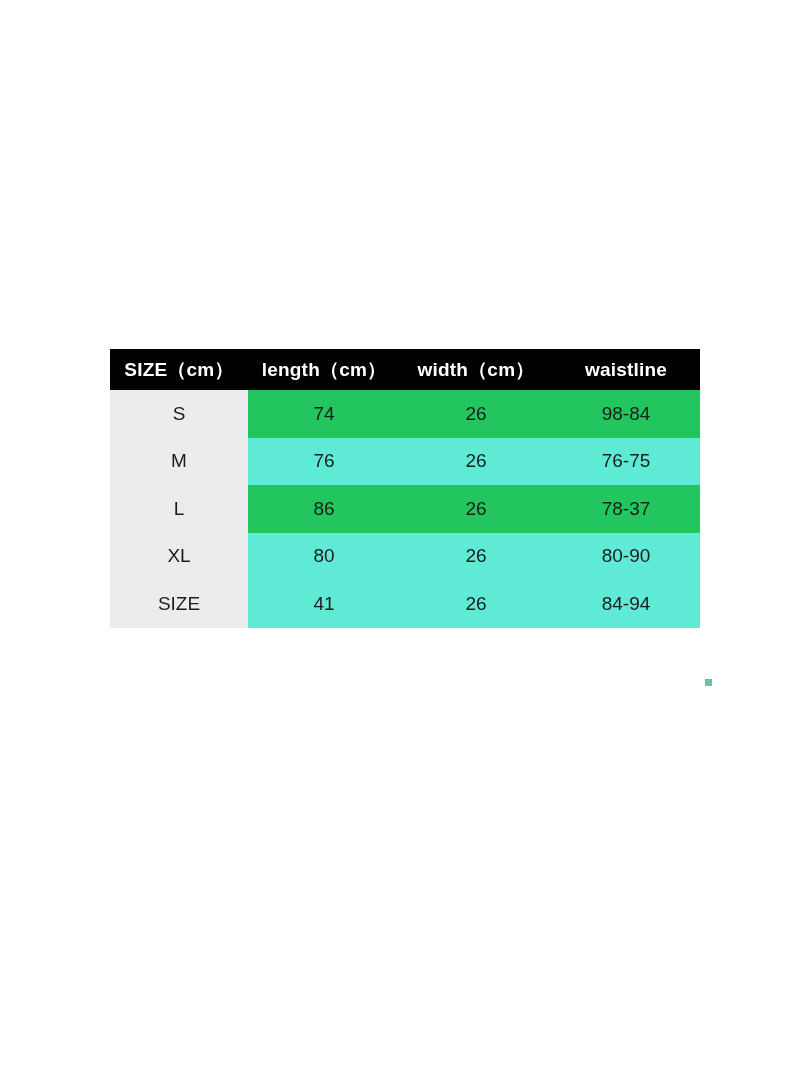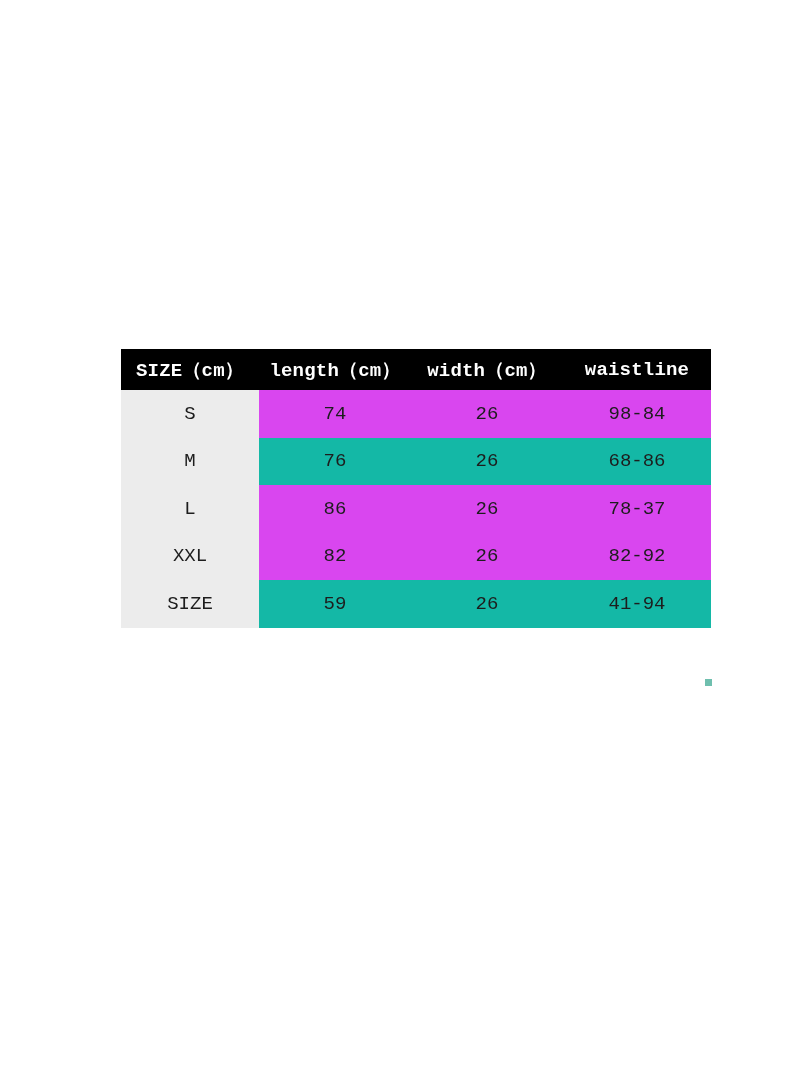--- a/index.html
+++ b/index.html
@@ -13,26 +13,25 @@
     font-family: "Liberation Sans", sans-serif;
     overflow: hidden;
   }
   .page {
     position: relative;
     width: 800px;
     height: 1092px;
   }
   .size-chart {
     position: absolute;
-    left: 121px;
+    left: 110px;
     top: 349px;
     width: 590px;
     border-collapse: collapse;
     table-layout: fixed;
-    font-family: Liberation Mono, monospace;
   }
   .size-chart col.c0 { width: 138px; }
   .size-chart col.c1 { width: 152px; }
   .size-chart col.c2 { width: 152px; }
   .size-chart col.c3 { width: 148px; }
 
   .size-chart thead th {
     background: #000000;
     color: #ffffff;
     font-size: 19px;
@@ -48,24 +47,24 @@
     text-align: center;
     font-size: 19px;
     color: #1d1d1d;
     font-weight: normal;
     border: none;
   }
   .size-chart tbody tr td.sizecell {
     background: #ececec;
   }
   .size-chart tbody tr.odd td {
-    background: #d946ef;
+    background: #22c55e;
   }
   .size-chart tbody tr.even td {
-    background: #14b8a6;
+    background: #5eead4;
   }
   .size-chart tbody tr.odd td.sizecell {
     background: #ececec;
   }
   .size-chart tbody tr.even td.sizecell {
     background: #ececec;
   }
   .corner-mark {
     position: absolute;
     left: 705px;
@@ -99,38 +98,38 @@
       <tr class="odd">
         <td class="sizecell">S</td>
         <td>74</td>
         <td>26</td>
         <td>98-84</td>
       </tr>
       <tr class="even">
         <td class="sizecell">M</td>
         <td>76</td>
         <td>26</td>
-        <td>68-86</td>
+        <td>76-75</td>
       </tr>
       <tr class="odd">
         <td class="sizecell">L</td>
         <td>86</td>
         <td>26</td>
         <td>78-37</td>
       </tr>
-      <tr class="odd">
-        <td class="sizecell">XXL</td>
-        <td>82</td>
+      <tr class="even">
+        <td class="sizecell">XL</td>
+        <td>80</td>
         <td>26</td>
-        <td>82-92</td>
+        <td>80-90</td>
       </tr>
       <tr class="even">
         <td class="sizecell">SIZE</td>
-        <td>59</td>
+        <td>41</td>
         <td>26</td>
-        <td>41-94</td>
+        <td>84-94</td>
       </tr>
     </tbody>
   </table>
 
   <div class="corner-mark"></div>
 
 </div>
 
 </body></html>

